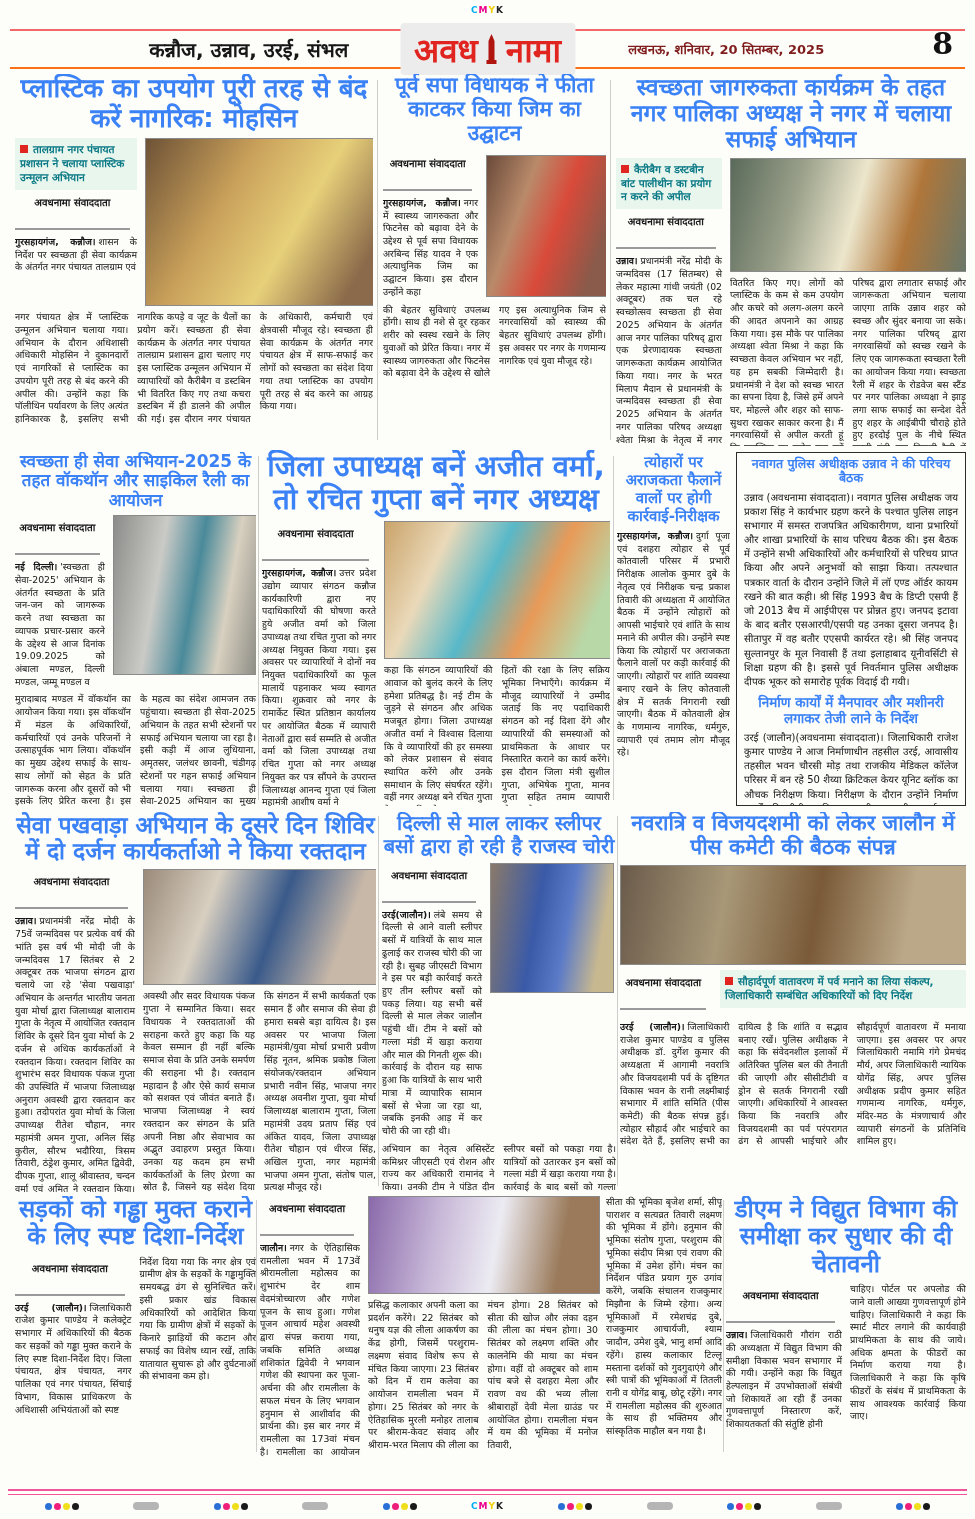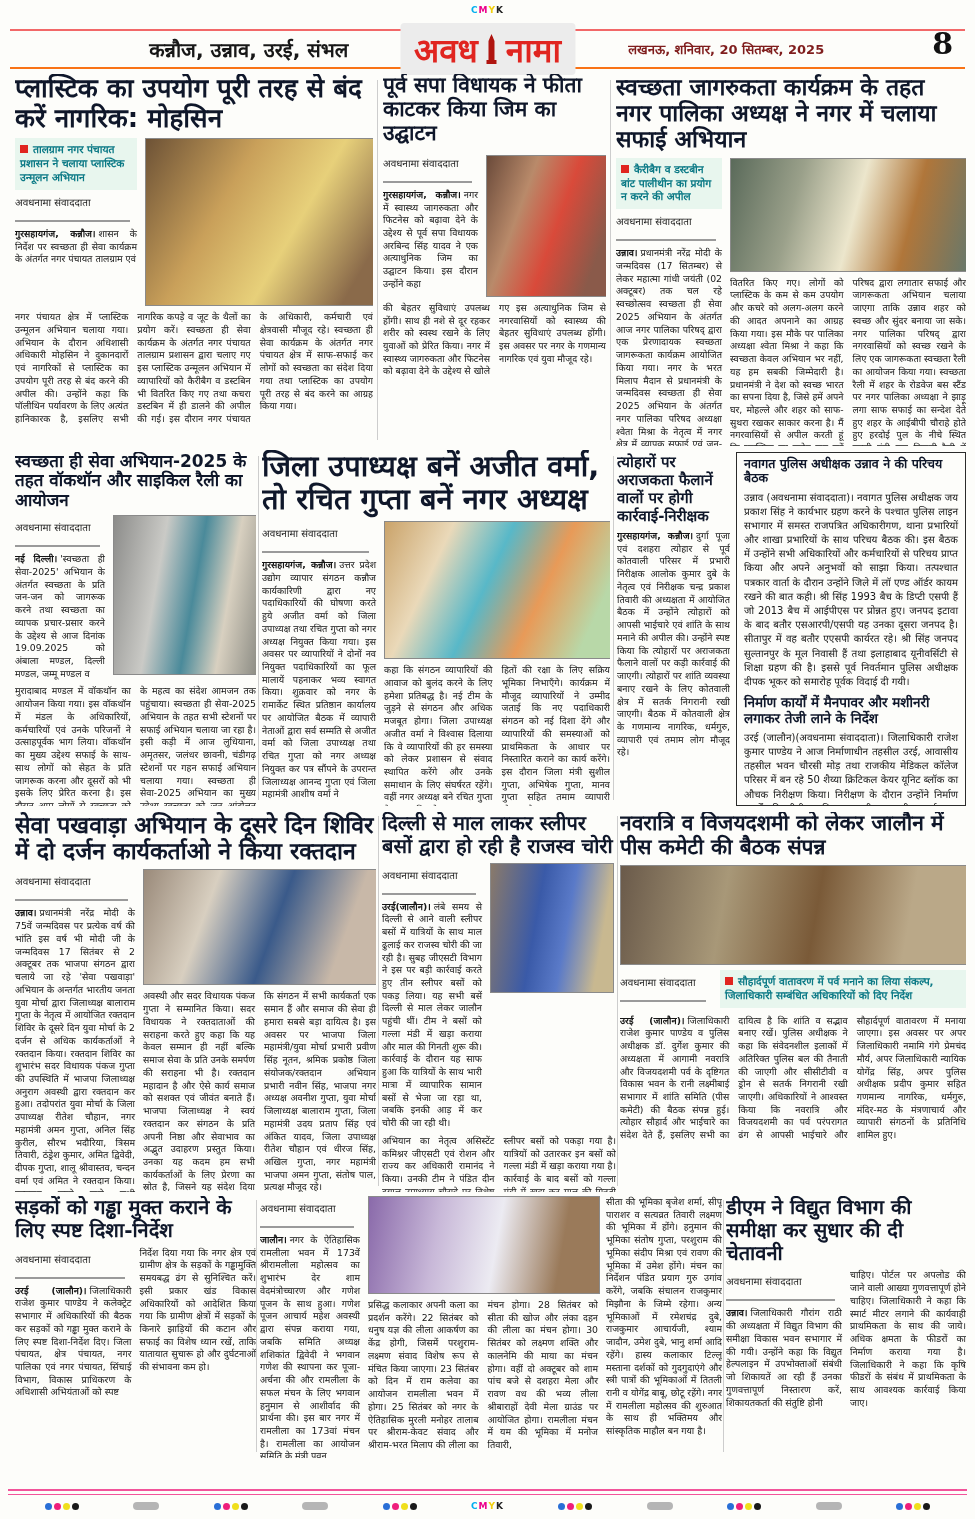--- a/index.html
+++ b/index.html
@@ -15,26 +15,26 @@
   #mh-left{flex:1.1;text-align:center;font-size:20px;font-weight:800;color:#171717;}
   #mh-right{flex:1.1;text-align:center;font-size:13px;font-weight:800;color:#7f1d1d;}
   #mh-logo{position:absolute;left:50%;top:-8px;transform:translateX(-50%);
            background:#ececec;border-radius:4px;padding:2px 14px;height:48px;
            display:flex;align-items:center;gap:6px;font-size:33px;font-weight:800;color:#e02520;}
   #mh-logo svg{display:block;}
   #page-number{position:absolute;right:22px;top:26px;font-family:"DejaVu Serif",serif;
                font-size:30px;font-weight:700;color:#111;}
   
   .article{position:absolute;overflow:hidden;}
-  .hl{font-weight:800;text-align:left;color:#0f172a;line-height:1.14;margin:0 0 5px 0;}
+  .hl{font-weight:800;text-align:center;color:#3b82f6;line-height:1.14;margin:0 0 5px 0;}
   .hl26{font-size:26px}.hl23{font-size:23px}.hl21{font-size:21px}.hl20{font-size:20px}
-  .hl29{font-size:29px}.hl27{font-size:27px;letter-spacing:1px}.hl18{font-size:20px}
+  .hl29{font-size:29px}.hl27{font-size:27px;letter-spacing:1px}.hl18{font-size:24px}
   .hl17{font-size:17px}.hl15{font-size:15px}.hl13{font-size:13.5px}.hl12{font-size:12.5px}
-  .byline{font-size:10px;font-weight:400;color:#1a1a1a;border-bottom:2px solid #9a9a9a;
-          padding-bottom:11px;margin:5px 0 6px 0;width:94%;}
+  .byline{font-size:10px;font-weight:700;color:#1a1a1a;border-bottom:2px solid #9a9a9a;
+          padding-bottom:19px;margin:5px 0 6px 0;width:94%;text-align:center;}
   .body{font-size:9.3px;line-height:1.37;text-align:justify;color:#151515;margin:0;}
   .body b.dl{margin-right:3px;}
   .cols2{columns:2;column-gap:9px;}
   .cols3{columns:3;column-gap:9px;}
   .mt4{margin-top:5px;}
   .row{display:flex;gap:8px;align-items:flex-start;}
   .colnarrow{flex:none;}
   .grow{flex:1;min-width:0;}
   .subhead{background:#e8f6ee;color:#0c7a86;font-weight:700;font-size:10.5px;
            line-height:1.32;padding:5px 5px;margin-bottom:2px;}

